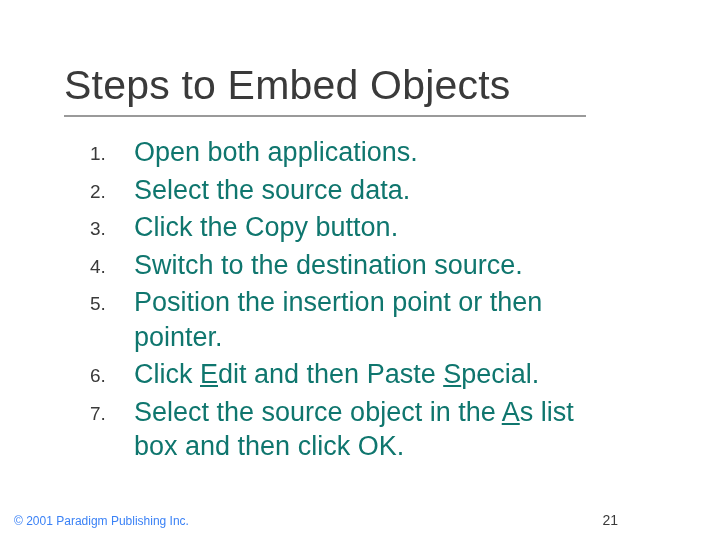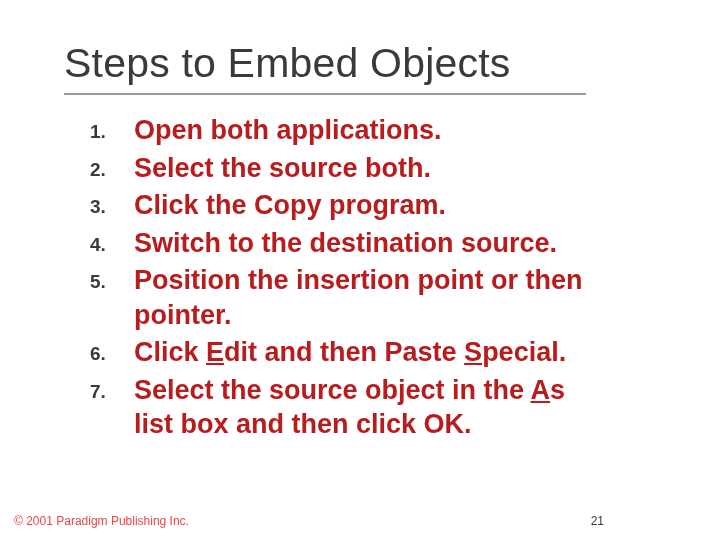--- a/index.html
+++ b/index.html
@@ -10,21 +10,21 @@
     background: #ffffff;
     font-family: Verdana, Geneva, sans-serif;
     color: #3a3a3a;
     overflow: hidden;
   }
   .slide {
     position: relative;
     width: 636px;
     height: 540px;
     box-sizing: border-box;
-    padding: 40px 50px 0 64px;
+    padding: 62px 50px 0 64px;
   }
   .title {
     font-size: 41px;
     font-weight: 400;
     margin: 0 0 6px 0;
     letter-spacing: 0.2px;
     color: #3a3a3a;
   }
   .rule {
     border: none;
@@ -37,59 +37,58 @@
     padding: 0 0 0 70px;
     list-style: none;
     counter-reset: step;
   }
   ol.steps li {
     counter-increment: step;
     position: relative;
     font-size: 27px;
     line-height: 1.28;
     margin: 0 0 3px 0;
-    color: #b91c1c;
-    font-weight: bold;
+    color: #0f766e;
   }
   ol.steps li::before {
     content: counter(step) ".";
     position: absolute;
     left: -44px;
     top: 7px;
     font-size: 19px;
     color: #3a3a3a;
   }
   .ul {
     text-decoration: underline;
   }
   .footer-left {
     position: absolute;
     left: 14px;
     bottom: 12px;
     font-size: 12px;
-    color: #ef4444;
+    color: #3b82f6;
   }
   .footer-right {
     position: absolute;
-    right: 32px;
+    right: 18px;
     bottom: 12px;
-    font-size: 12px;
+    font-size: 14px;
     color: #3a3a3a;
   }
 </style>
 </head>
 <body>
 
 <div class="slide">
   <h1 class="title">Steps to Embed Objects</h1>
   <hr class="rule">
   <ol class="steps">
     <li>Open both applications.</li>
-    <li>Select the source both.</li>
-    <li>Click the Copy program.</li>
+    <li>Select the source data.</li>
+    <li>Click the Copy button.</li>
     <li>Switch to the destination source.</li>
     <li>Position the insertion point or then pointer.</li>
     <li>Click <span class="ul">E</span>dit and then Paste <span class="ul">S</span>pecial.</li>
     <li>Select the source object in the <span class="ul">A</span>s list box and then click OK.</li>
   </ol>
   <div class="footer-left">© 2001 Paradigm Publishing Inc.</div>
   <div class="footer-right">21</div>
 </div>
 
 </body></html>

